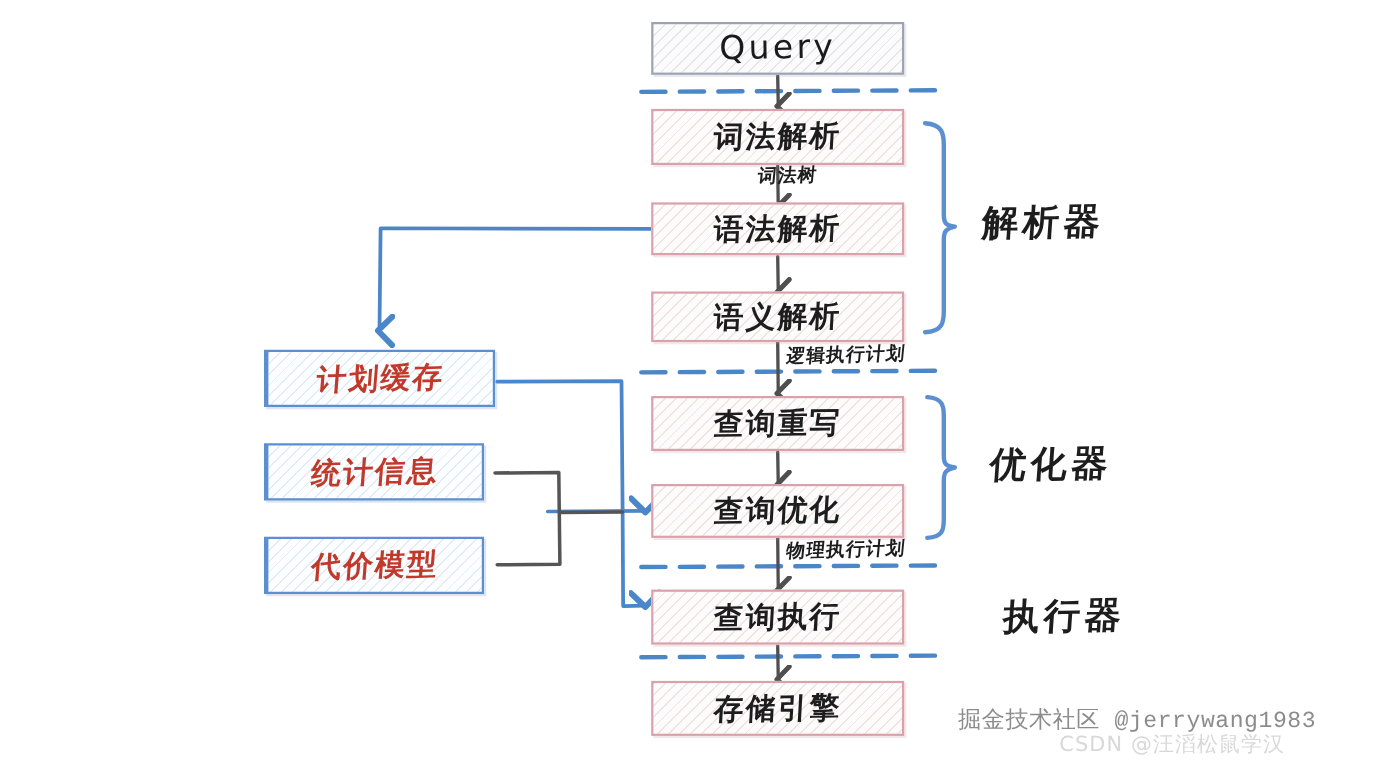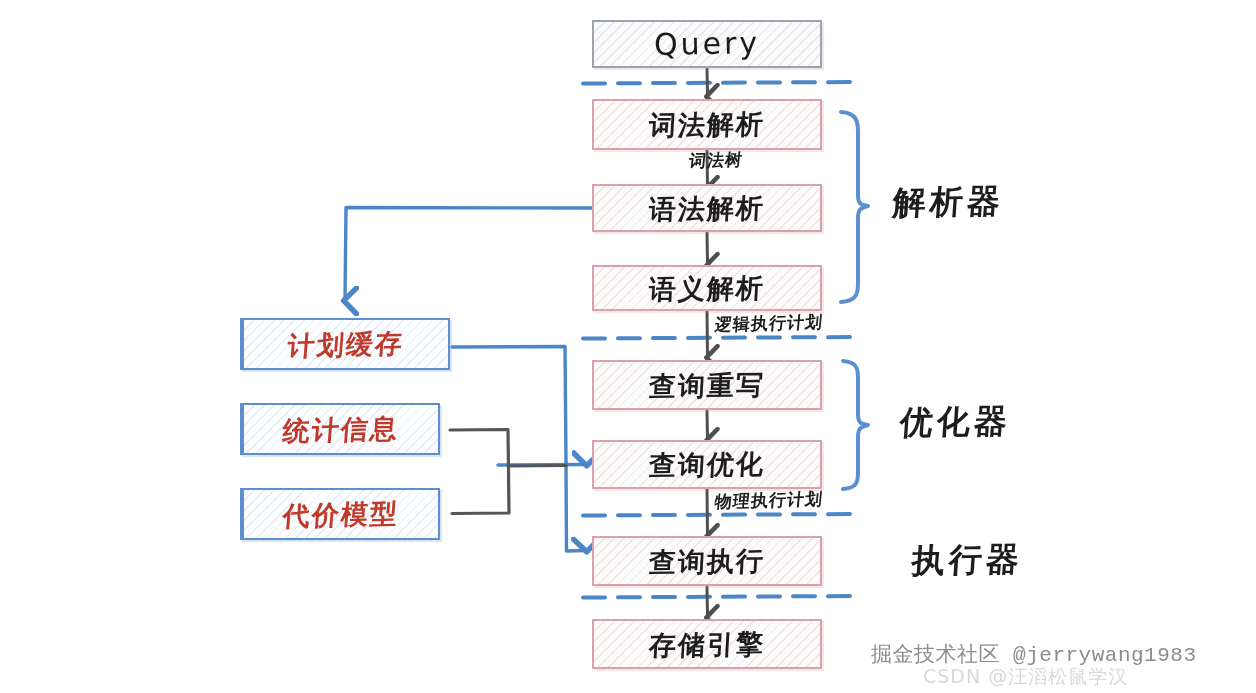--- a/index.html
+++ b/index.html
@@ -272,17 +272,17 @@
   </div>
 
   <div class="annot group" style="left:912px; top:543px;">
     <span>执行器</span>
   </div>
 
   <div class="wm-top" style="left:871px; top:640px;">
     <span>掘金技术社区 @jerrywang1983</span>
   </div>
 
-  <div class="wm-bottom" style="left:923px; top:664px;">
+  <div class="wm-bottom" style="left:963px; top:664px;">
     <span>CSDN @汪滔松鼠学汉</span>
   </div>
 
 </div>
 
 </body></html>

